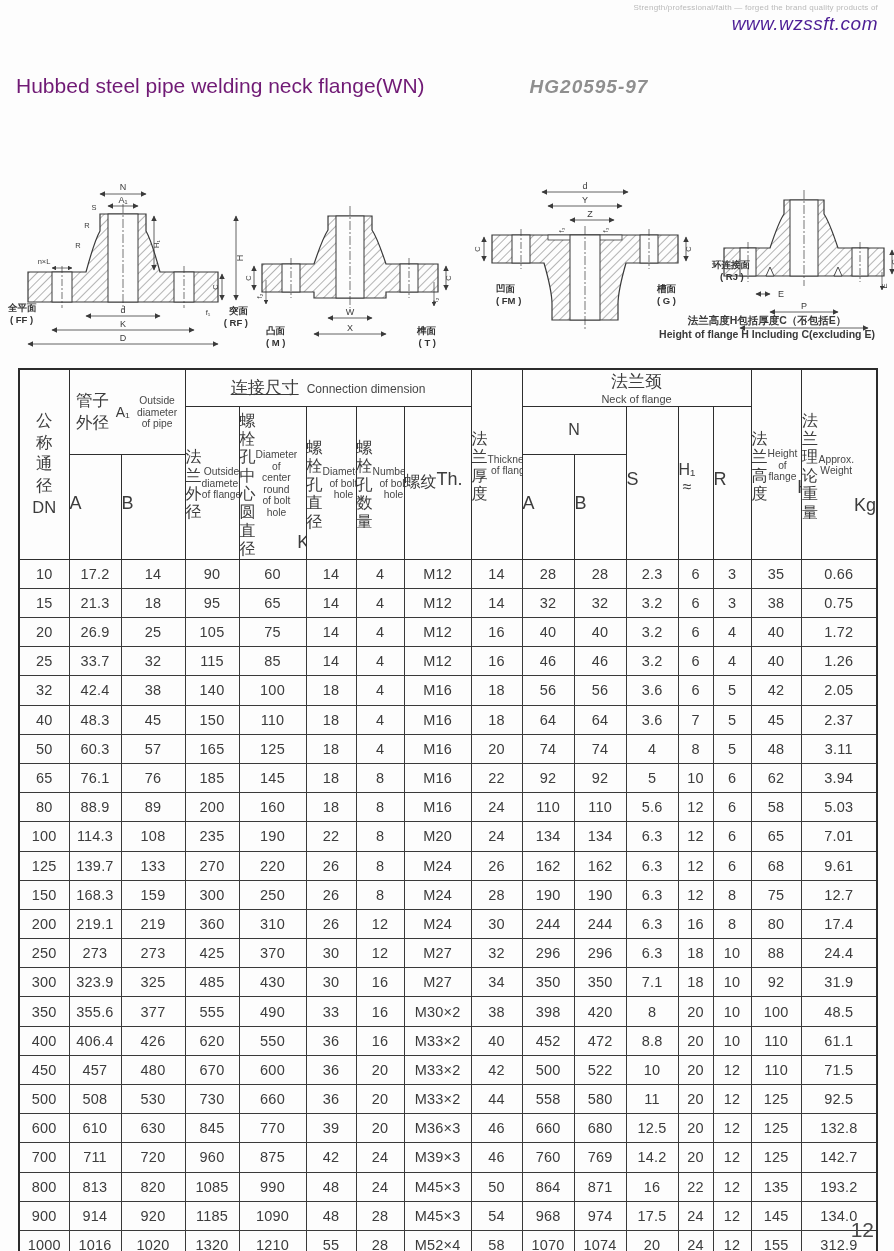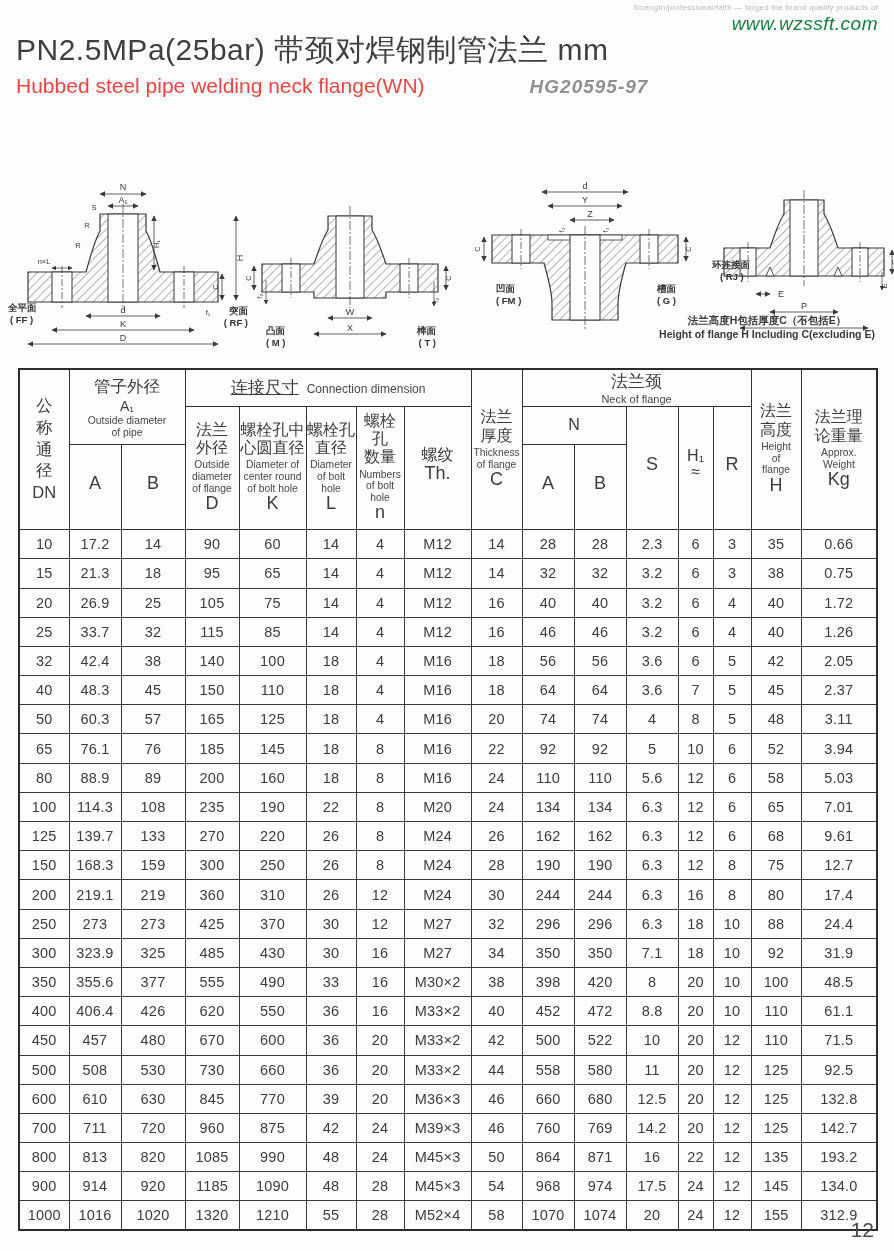--- a/index.html
+++ b/index.html
@@ -3,24 +3,24 @@
 <meta charset="utf-8">
 <style>
   * { margin:0; padding:0; box-sizing:border-box; }
   html,body { background:#e8e8e8; }
   .page {
     position:relative; width:894px; height:1251px; margin:0 auto;
     background:#fdfdfd; overflow:hidden;
     font-family:"Liberation Sans", sans-serif; color:#3c3c3c;
   }
   .tagline { position:absolute; top:3px; right:16px; font-size:8px; color:#b9b9b9; letter-spacing:.2px; }
-  .website { position:absolute; top:13px; right:16px; font-size:19px; font-style:italic; color:#15803d; letter-spacing:.5px; }
+  .website { position:absolute; top:13px; right:16px; font-size:19px; font-style:italic; color:#4c1d95; letter-spacing:.5px; }
   .title   { position:absolute; top:30px; left:16px; font-size:30px; font-weight:500; color:#3f3f3f; letter-spacing:.5px; }
   .subtitle-row { position:absolute; top:74px; left:16px; width:760px; display:flex; align-items:baseline; }
-  .subtitle { font-size:21px; color:#ef4444; }
+  .subtitle { font-size:21px; color:#701a75; }
   .standard { margin-left:105px; font-size:19px; font-weight:bold; font-style:italic; color:#8f8f8f; letter-spacing:1px; }
 
   
   .diagrams { position:absolute; top:168px; left:0; width:894px; height:192px; }
   .diagrams svg { position:absolute; overflow:visible; }
   .dg1 { left:8px;  top:6px; }
   .dg2 { left:248px; top:18px; }
   .dg3 { left:478px; top:12px; }
   .dg4 { left:712px; top:8px; }
   .dim-t { font-size:9px; fill:#3a3a3a; font-family:"Liberation Sans",sans-serif; }
@@ -36,36 +36,35 @@
     border-collapse:collapse; table-layout:fixed;
     border:2px solid #2c2c2c;
   }
   .spec-table th, .spec-table td {
     border:1px solid #3a3a3a; padding:0; text-align:center; vertical-align:middle;
     font-weight:normal; color:#3c3c3c; overflow:hidden;
   }
   .spec-table thead th { border-color:#2f2f2f; }
   .spec-table thead tr:last-child th { border-bottom:1.5px solid #2c2c2c; }
   .spec-table tbody td { height:29.2px; font-size:14.5px; letter-spacing:.2px; }
-  .stack { display:flex; flex-direction:column; align-items:center; height:100%; }
+  .stack { display:flex; align-items:center; height:100%; }
   .h-zh { white-space:pre-line; font-size:16px; line-height:1.15; margin-top:5px; }
   .h-en { white-space:pre-line; font-size:10.3px; line-height:1.12; color:#474747; margin-top:2px; }
   .h-sym { white-space:pre-line; font-size:18px; line-height:1.05; margin-top:auto; margin-bottom:7px; }
   .v-text { white-space:pre-line; font-size:16.5px; line-height:1.32; }
   .band-zh { font-size:17px;text-decoration:underline; }
   .band-en { font-size:12px; color:#474747; margin-left:8px; }
 </style>
 </head>
 <body>
 
 <div class="page">
 
   <div class="tagline">Strength/professional/faith — forged the brand quality products of</div>
   <div class="website">www.wzssft.com</div>
-  <h1 class="title">PN2.5MPa(25bar) 带颈对焊钢制管法兰  mm</h1>
   <div class="subtitle-row">
     <span class="subtitle">Hubbed steel pipe welding neck flange(WN)</span>
     <span class="standard">HG20595-97</span>
   </div>
 
   <div class="diagrams">
 
     <svg class="dg1" width="240" height="186" viewBox="0 0 240 186">
       <defs>
         <pattern id="h1" patternUnits="userSpaceOnUse" width="6" height="6" patternTransform="rotate(45)">
@@ -512,21 +511,21 @@
           <td>145</td>
           <td>18</td>
           <td>8</td>
           <td>M16</td>
           <td>22</td>
           <td>92</td>
           <td>92</td>
           <td>5</td>
           <td>10</td>
           <td>6</td>
-          <td>52</td>
+          <td>62</td>
           <td>3.94</td>
         </tr>
         <tr>
           <td>80</td>
           <td>88.9</td>
           <td>89</td>
           <td>200</td>
           <td>160</td>
           <td>18</td>
           <td>8</td>

